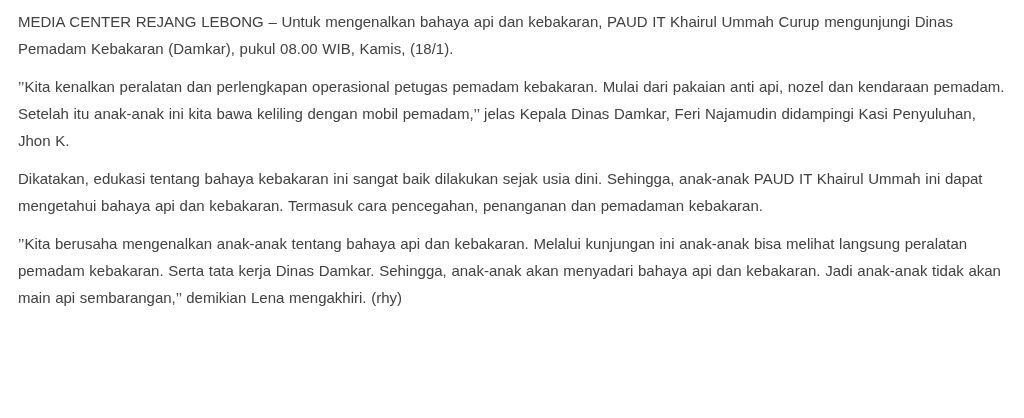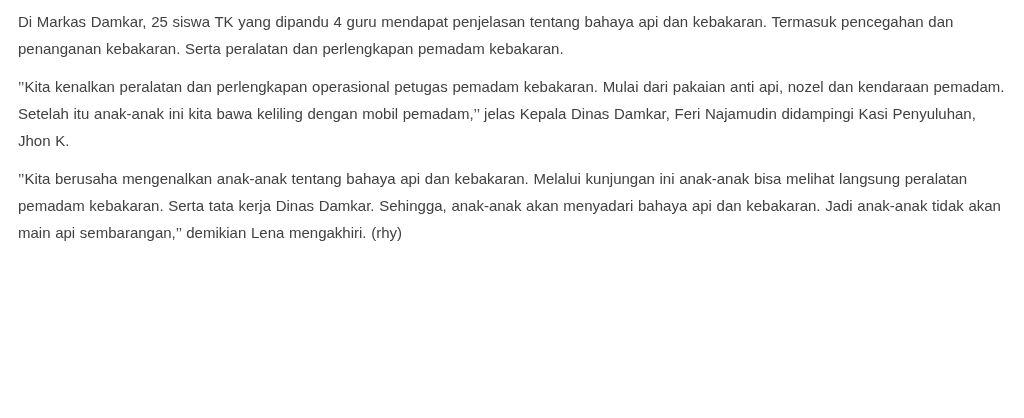--- a/index.html
+++ b/index.html
@@ -25,16 +25,17 @@
   }
   .article p {
     margin: 0 0 11px 0;
     word-spacing: 0.5px;
   }
 </style>
 </head>
 <body>
 
 <div class="article">
-  <p>Di Markas Damkar, 25 siswa TK yang dipandu 4 guru mendapat penjelasan tentang bahaya api dan kebakaran. Termasuk pencegahan dan penanganan kebakaran. Serta peralatan dan perlengkapan pemadam kebakaran.</p>
+  <p>MEDIA CENTER REJANG LEBONG – Untuk mengenalkan bahaya api dan kebakaran, PAUD IT Khairul Ummah Curup mengunjungi Dinas Pemadam Kebakaran (Damkar), pukul 08.00 WIB, Kamis, (18/1).</p>
   <p>’’Kita kenalkan peralatan dan perlengkapan operasional petugas pemadam kebakaran. Mulai dari pakaian anti api, nozel dan kendaraan pemadam. Setelah itu anak-anak ini kita bawa keliling dengan mobil pemadam,’’ jelas Kepala Dinas Damkar, Feri Najamudin didampingi Kasi Penyuluhan, Jhon K.</p>
+  <p>Dikatakan, edukasi tentang bahaya kebakaran ini sangat baik dilakukan sejak usia dini. Sehingga, anak-anak PAUD IT Khairul Ummah ini dapat mengetahui bahaya api dan kebakaran. Termasuk cara pencegahan, penanganan dan pemadaman kebakaran.</p>
   <p>’’Kita berusaha mengenalkan anak-anak tentang bahaya api dan kebakaran. Melalui kunjungan ini anak-anak bisa melihat langsung peralatan pemadam kebakaran. Serta tata kerja Dinas Damkar. Sehingga, anak-anak akan menyadari bahaya api dan kebakaran. Jadi anak-anak tidak akan main api sembarangan,’’ demikian Lena mengakhiri. (rhy)</p>
 </div>
 
 </body></html>

